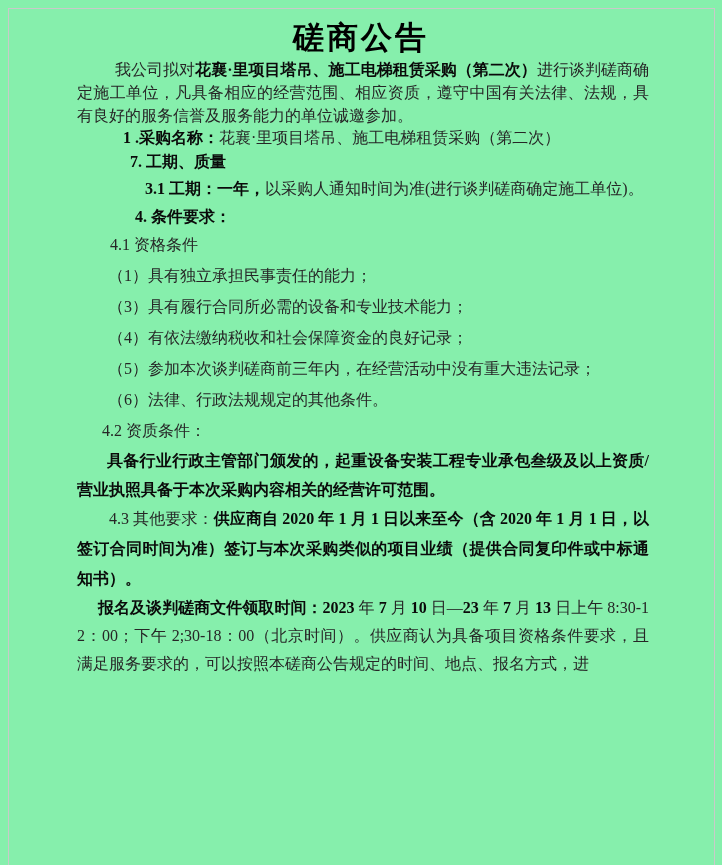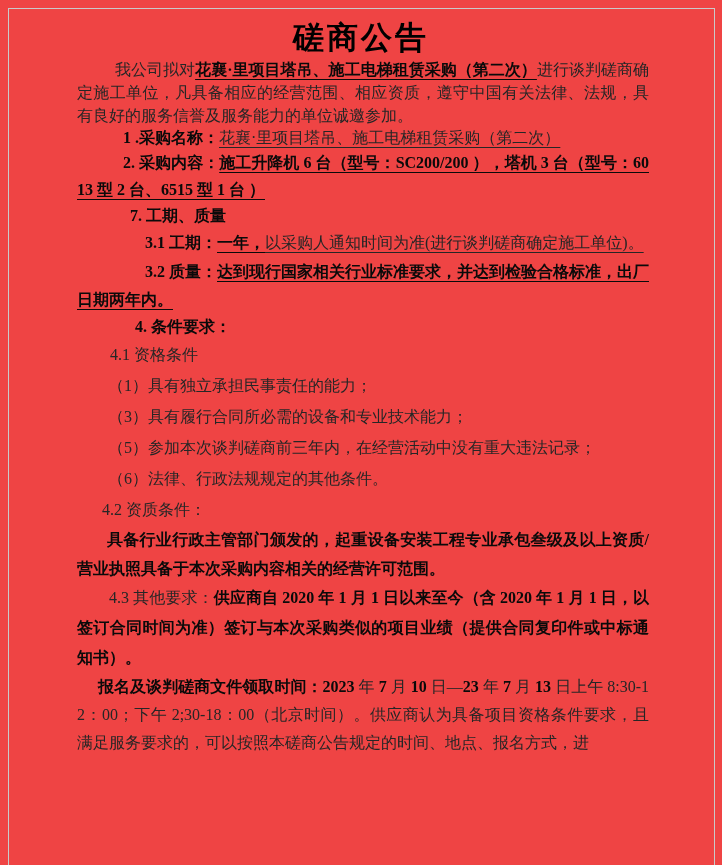--- a/index.html
+++ b/index.html
@@ -4,21 +4,21 @@
 <style>
   html, body {
     margin: 0;
     padding: 0;
     background: #ffffff;
   }
   .page {
     position: relative;
     width: 722px;
     height: 865px;
-    background: #ef4444;
+    background: #86efac;
     overflow: hidden;
     font-family: "Liberation Serif", "DejaVu Serif", serif;
     color: #262626;
   }
   .page-frame {
     position: absolute;
     left: 8px;
     right: 7px;
     top: 8px;
     bottom: -5px;
@@ -39,21 +39,21 @@
     color: #000000;
   }
   .content {
     margin: 0 73px 0 77px;
     font-size: 16px;
     text-align: justify;
     word-break: break-all;
   }
   .content p { margin: 0; }
   .b { font-weight: bold; color: #0a0a0a; }
-  .u { text-decoration: underline; text-decoration-thickness: 1px; text-underline-offset: 4px; }
+  .u { text-decoration-thickness: 1px; text-underline-offset: 4px; }
   .p-intro  { margin-top: 24px; line-height: 23px; text-indent: 38px; }
   .p-item1  { line-height: 22px; text-indent: 46px; }
   .p-item2  { line-height: 27px; text-indent: 46px; }
   .p-h3     { margin-top: 4px; line-height: 25px; text-indent: 53px; }
   .p-31     { line-height: 30px; text-indent: 68px; }
   .p-32     { line-height: 28px; text-indent: 68px; }
   .p-h4     { line-height: 26px; text-indent: 58px; }
   .p-41     { margin-top: 10px; line-height: 30px; text-indent: 33px; }
   .p-cond   { line-height: 31px; text-indent: 31px; }
   .p-42     { line-height: 31px; text-indent: 25px; }
@@ -65,29 +65,28 @@
 <body>
 
 <div class="page">
   <div class="page-frame"></div>
 
   <h1 class="title">磋商公告</h1>
 
   <div class="content">
     <p class="p-intro"><span>我公司拟对</span><span class="b u">花襄·里项目塔吊、施工电梯租赁采购（第二次）</span><span>进行谈判磋商确定施工单位，凡具备相应的经营范围、相应资质，遵守中国有关法律、法规，具有良好的服务信誉及服务能力的单位诚邀参加。</span></p>
     <p class="p-item1"><span class="b">1 .采购名称：</span><span class="u">花襄·里项目塔吊、施工电梯租赁采购（第二次）</span></p>
-    <p class="p-item2"><span class="b">2. 采购内容：</span><span class="b u">施工升降机 6 台（型号：SC200/200 ），塔机 3 台（型号：6013 型 2 台、6515 型 1 台 ）</span></p>
     <p class="p-h3"><span class="b">7. 工期、质量</span></p>
     <p class="p-31"><span class="b">3.1 工期：</span><span class="b u">一年，</span><span class="u">以采购人通知时间为准(进行谈判磋商确定施工单位)。</span></p>
-    <p class="p-32"><span class="b">3.2 质量：</span><span class="b u">达到现行国家相关行业标准要求，并达到检验合格标准，出厂日期两年内。</span></p>
     <p class="p-h4"><span class="b">4. 条件要求：</span></p>
     <p class="p-41"><span>4.1 资格条件</span></p>
 
     <p class="p-cond"><span>（1）具有独立承担民事责任的能力；</span></p>
     <p class="p-cond"><span>（3）具有履行合同所必需的设备和专业技术能力；</span></p>
+    <p class="p-cond"><span>（4）有依法缴纳税收和社会保障资金的良好记录；</span></p>
     <p class="p-cond"><span>（5）参加本次谈判磋商前三年内，在经营活动中没有重大违法记录；</span></p>
     <p class="p-cond"><span>（6）法律、行政法规规定的其他条件。</span></p>
 
     <p class="p-42"><span>4.2 资质条件：</span></p>
     <p class="p-42b"><span class="b">具备行业行政主管部门颁发的，起重设备安装工程专业承包叁级及以上资质/营业执照具备于本次采购内容相关的经营许可范围。</span></p>
     <p class="p-43"><span>4.3 其他要求：</span><span class="b">供应商自 2020 年 1 月 1 日以来至今（含 2020 年 1 月 1 日，以签订合同时间为准）签订与本次采购类似的项目业绩（提供合同复印件或中标通知书）。</span></p>
     <p class="p-last"><span class="b">报名及谈判磋商文件领取时间：</span><span class="b">2023</span><span> 年 </span><span class="b">7</span><span> 月 </span><span class="b">10</span><span> 日—</span><span class="b">23</span><span> 年 </span><span class="b">7</span><span> 月 </span><span class="b">13</span><span> 日上午 8:30-12：00；下午 2;30-18：00（北京时间）。供应商认为具备项目资格条件要求，且满足服务要求的，可以按照本磋商公告规定的时间、地点、报名方式，进</span></p>
   </div>
 </div>
 

